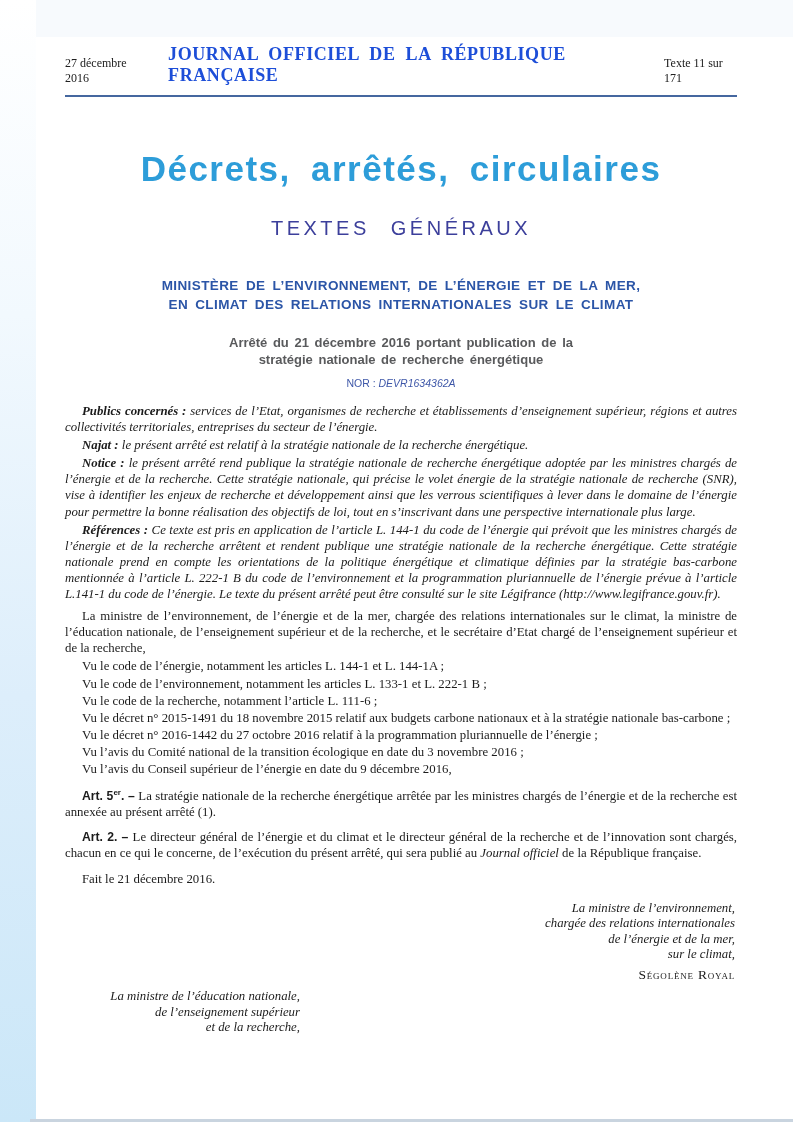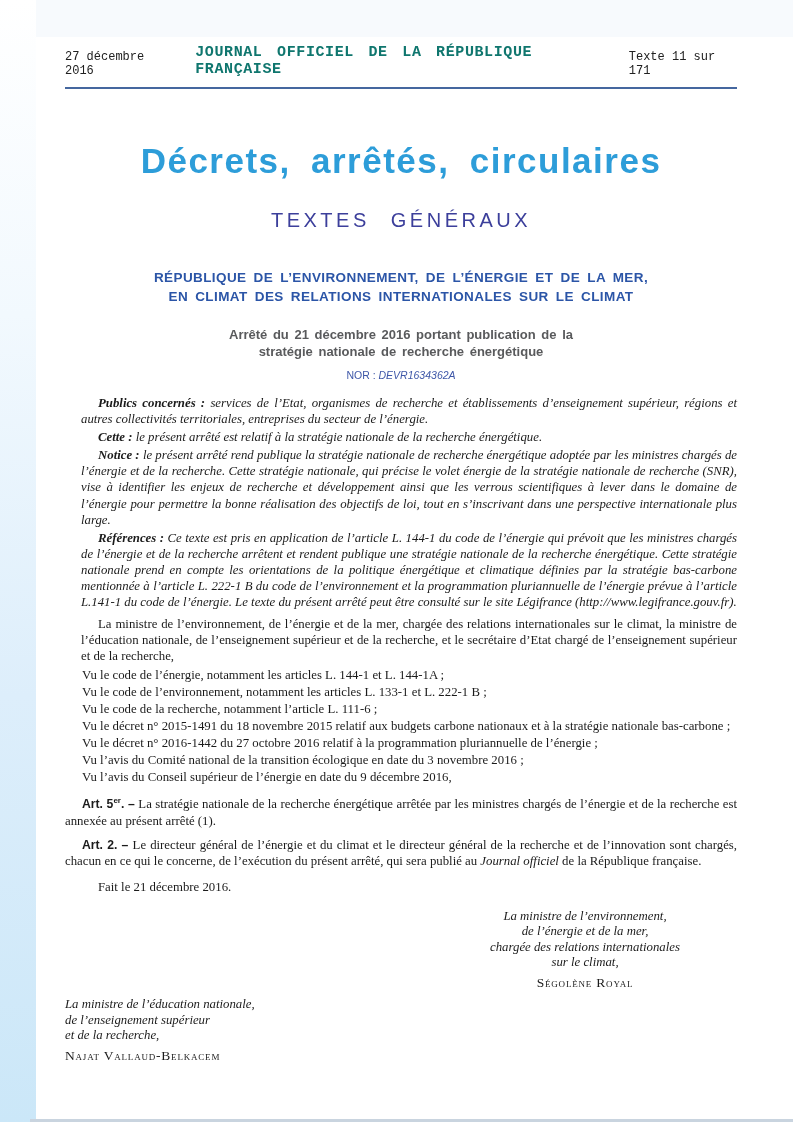--- a/index.html
+++ b/index.html
@@ -11,57 +11,57 @@
   .top-band { position:absolute; left:0; top:0; width:100%; height:37px; background:#f7fafd; }
   .left-bar {
     position:absolute; left:0; top:0; width:36px; height:100%;
     background:linear-gradient(180deg,#ffffff 0%,#f2f9fe 28%,#ddeefb 62%,#cbe7f8 100%);
   }
   .bottom-strip { position:absolute; left:30px; bottom:0; width:763px; height:3px; background:#c9d4df; }
 
   .page { position:relative; margin:0 56px 0 65px; padding-top:44px; }
 
   .doc-header { display:flex; justify-content:space-between; align-items:flex-end;
-    font-family:Liberation Mono, monospace;gap:22px; }
+    font-family:Liberation Serif, serif;gap:22px; }
   .hdr-date, .hdr-ref { font-size:12px; color:#202020; }
-  .hdr-journal { font-size:15px; font-weight:bold; color:#0f766e; letter-spacing:0.6px; word-spacing:5px; }
+  .hdr-journal { font-size:18px; font-weight:bold; color:#1d4ed8; letter-spacing:0.6px; word-spacing:5px; }
   .header-rule { border:none; border-top:2px solid #45679f; margin:9px 0 0 0; }
 
   .main-title { margin-top:52px; text-align:center; font-family:"Liberation Sans", sans-serif;
     font-size:35px; font-weight:bold; color:#2d9dd9; letter-spacing:1.5px; word-spacing:9px; }
 
   .section-title { margin-top:28px; text-align:center; font-family:"Liberation Sans", sans-serif;
     font-size:20px; font-weight:normal; color:#3c3f9b; letter-spacing:3.5px; word-spacing:12px; }
 
   .ministry { margin-top:36px; text-align:center; font-family:"Liberation Sans", sans-serif;
     font-size:13.5px; font-weight:bold; color:#2b55a7; line-height:19px;
     letter-spacing:0.4px; word-spacing:3px; }
 
   .arrete-title { margin-top:20px; text-align:center; font-family:"Liberation Sans", sans-serif;
     font-size:13px; font-weight:bold; color:#595a5c; line-height:17px; word-spacing:2px; }
 
   .nor { margin-top:9px; text-align:center; font-family:"Liberation Sans", sans-serif;
     font-size:10.5px; color:#3e57a8; }
   .nor .val { font-style:italic; }
 
   .body-text { margin-top:14px; font-size:12.8px; line-height:16.1px; text-align:justify; }
-  .para { margin:0 0 2px 16px; text-indent:17px; }
+  .para { margin:0 0 2px 0; text-indent:17px; }
   .italic { font-style:italic; }
   .lead { font-weight:bold; }
   .intro { margin-top:6px; }
   .visa { margin:0 0 1px 0; text-indent:17px; }
   .arretent { margin:9px 0 8px 0; text-indent:0; padding-left:52px; }
   .article { margin:8px 0 0 0; text-indent:17px; }
   .art-label { font-family:"Liberation Sans", sans-serif; font-weight:bold; font-size:12.2px; }
   .article sup { font-family:"Liberation Sans", sans-serif; font-weight:bold; font-size:8px; }
   .fait { margin-top:10px; text-indent:17px; }
 
-  .sig-right { width:300px; margin:14px 2px 0 auto; text-align:center; font-style:italic;
+  .sig-right { width:300px; margin:14px 2px 0 auto; text-align:right; font-style:italic;
     font-size:12.8px; line-height:15.5px; }
-  .sig-left  { width:235px; margin:7px 0 0 0; text-align:left; font-style:italic;
+  .sig-left  { width:235px; margin:7px 0 0 0; text-align:right; font-style:italic;
     font-size:12.8px; line-height:15.5px; }
   .sig-name { font-style:normal; font-variant:small-caps; letter-spacing:0.8px;
     margin-top:4px; font-size:13.5px; }
 </style>
 </head>
 <body>
 
 <div class="top-band"></div>
 <div class="left-bar"></div>
 
@@ -72,42 +72,42 @@
     <span class="hdr-journal">JOURNAL OFFICIEL DE LA RÉPUBLIQUE FRANÇAISE</span>
     <span class="hdr-ref">Texte 11 sur 171</span>
   </div>
   <hr class="header-rule">
 
   <div class="main-title">Décrets, arrêtés, circulaires</div>
 
   <div class="section-title">TEXTES GÉNÉRAUX</div>
 
   <div class="ministry">
-    <div>RÉPUBLIQUE DE L’ENVIRONNEMENT, DE L’ÉNERGIE ET DE LA MER,</div>
+    <div>MINISTÈRE DE L’ENVIRONNEMENT, DE L’ÉNERGIE ET DE LA MER,</div>
     <div>EN CLIMAT DES RELATIONS INTERNATIONALES SUR LE CLIMAT</div>
   </div>
 
   <div class="arrete-title">
     <div>Arrêté du 21 décembre 2016 portant publication de la</div>
     <div>stratégie nationale de recherche énergétique</div>
   </div>
 
   <div class="nor">
     <span>NOR :</span>
     <span class="val">DEVR1634362A</span>
   </div>
 
   <div class="body-text">
 
     <p class="para italic">
       <b class="lead">Publics concernés :</b>
       <span>services de l’Etat, organismes de recherche et établissements d’enseignement supérieur, régions et autres collectivités territoriales, entreprises du secteur de l’énergie.</span>
     </p>
     <p class="para italic">
-      <b class="lead">Cette :</b>
+      <b class="lead">Najat :</b>
       <span>le présent arrêté est relatif à la stratégie nationale de la recherche énergétique.</span>
     </p>
     <p class="para italic">
       <b class="lead">Notice :</b>
       <span>le présent arrêté rend publique la stratégie nationale de recherche énergétique adoptée par les ministres chargés de l’énergie et de la recherche. Cette stratégie nationale, qui précise le volet énergie de la stratégie nationale de recherche (SNR), vise à identifier les enjeux de recherche et développement ainsi que les verrous scientifiques à lever dans le domaine de l’énergie pour permettre la bonne réalisation des objectifs de loi, tout en s’inscrivant dans une perspective internationale plus large.</span>
     </p>
     <p class="para italic">
       <b class="lead">Références :</b>
       <span>Ce texte est pris en application de l’article L. 144-1 du code de l’énergie qui prévoit que les ministres chargés de l’énergie et de la recherche arrêtent et rendent publique une stratégie nationale de la recherche énergétique. Cette stratégie nationale prend en compte les orientations de la politique énergétique et climatique définies par la stratégie bas-carbone mentionnée à l’article L. 222-1 B du code de l’environnement et la programmation pluriannuelle de l’énergie prévue à l’article L.141-1 du code de l’énergie. Le texte du présent arrêté peut être consulté sur le site Légifrance (http://www.legifrance.gouv.fr).</span>
     </p>
@@ -128,29 +128,28 @@
     </p>
 
     <p class="article">
       <span class="art-label">Art. 2</span><span class="art-label">. – </span><span>Le directeur général de l’énergie et du climat et le directeur général de la recherche et de l’innovation sont chargés, chacun en ce qui le concerne, de l’exécution du présent arrêté, qui sera publié au </span><span class="italic">Journal officiel</span><span> de la République française.</span>
     </p>
 
     <p class="para fait">Fait le 21 décembre 2016.</p>
 
     <div class="sig-right">
       <div>La ministre de l’environnement,</div>
+      <div>chargée des relations internationales</div>
       <div>de l’énergie et de la mer,</div>
-      <div>chargée des relations internationales</div>
       <div>sur le climat,</div>
       <div class="sig-name">Ségolène Royal</div>
     </div>
 
     <div class="sig-left">
       <div>La ministre de l’éducation nationale,</div>
       <div>de l’enseignement supérieur</div>
       <div>et de la recherche,</div>
-      <div class="sig-name">Najat Vallaud-Belkacem</div>
     </div>
 
   </div>
 </div>
 
 <div class="bottom-strip"></div>
 
 </body></html>

